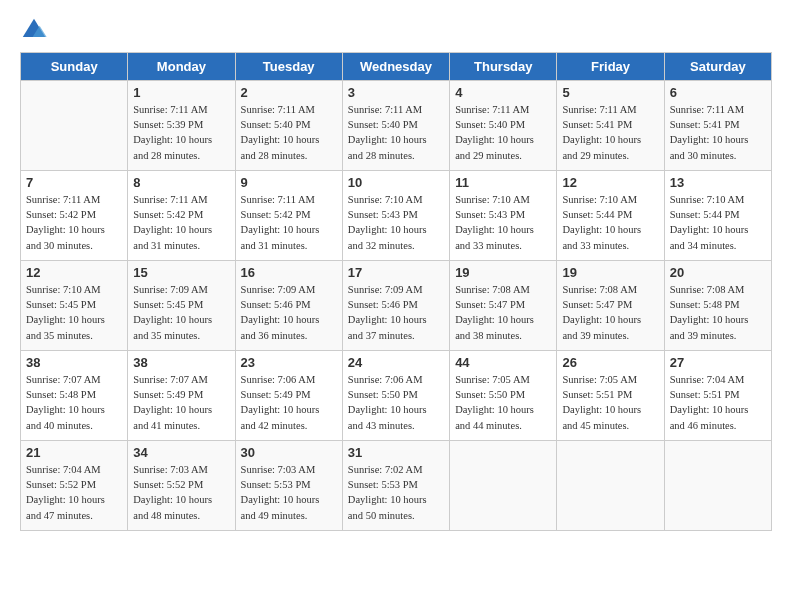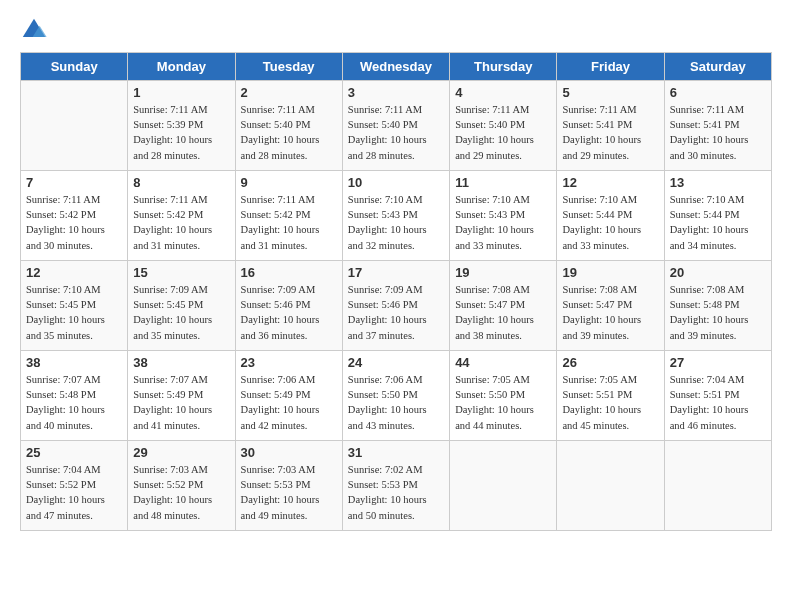--- a/index.html
+++ b/index.html
@@ -324,28 +324,28 @@
         <td>
           <div class="day-number">27</div>
           <div class="day-info" style="white-space: pre-line;">Sunrise: 7:04 AM
 Sunset: 5:51 PM
 Daylight: 10 hours
 and 46 minutes.</div>
         </td>
       </tr>
       <tr>
         <td>
-          <div class="day-number">25</div>
+          <div class="day-number">21</div>
           <div class="day-info" style="white-space: pre-line;">Sunrise: 7:04 AM
 Sunset: 5:52 PM
 Daylight: 10 hours
 and 47 minutes.</div>
         </td>
         <td>
-          <div class="day-number">29</div>
+          <div class="day-number">34</div>
           <div class="day-info" style="white-space: pre-line;">Sunrise: 7:03 AM
 Sunset: 5:52 PM
 Daylight: 10 hours
 and 48 minutes.</div>
         </td>
         <td>
           <div class="day-number">30</div>
           <div class="day-info" style="white-space: pre-line;">Sunrise: 7:03 AM
 Sunset: 5:53 PM
 Daylight: 10 hours

